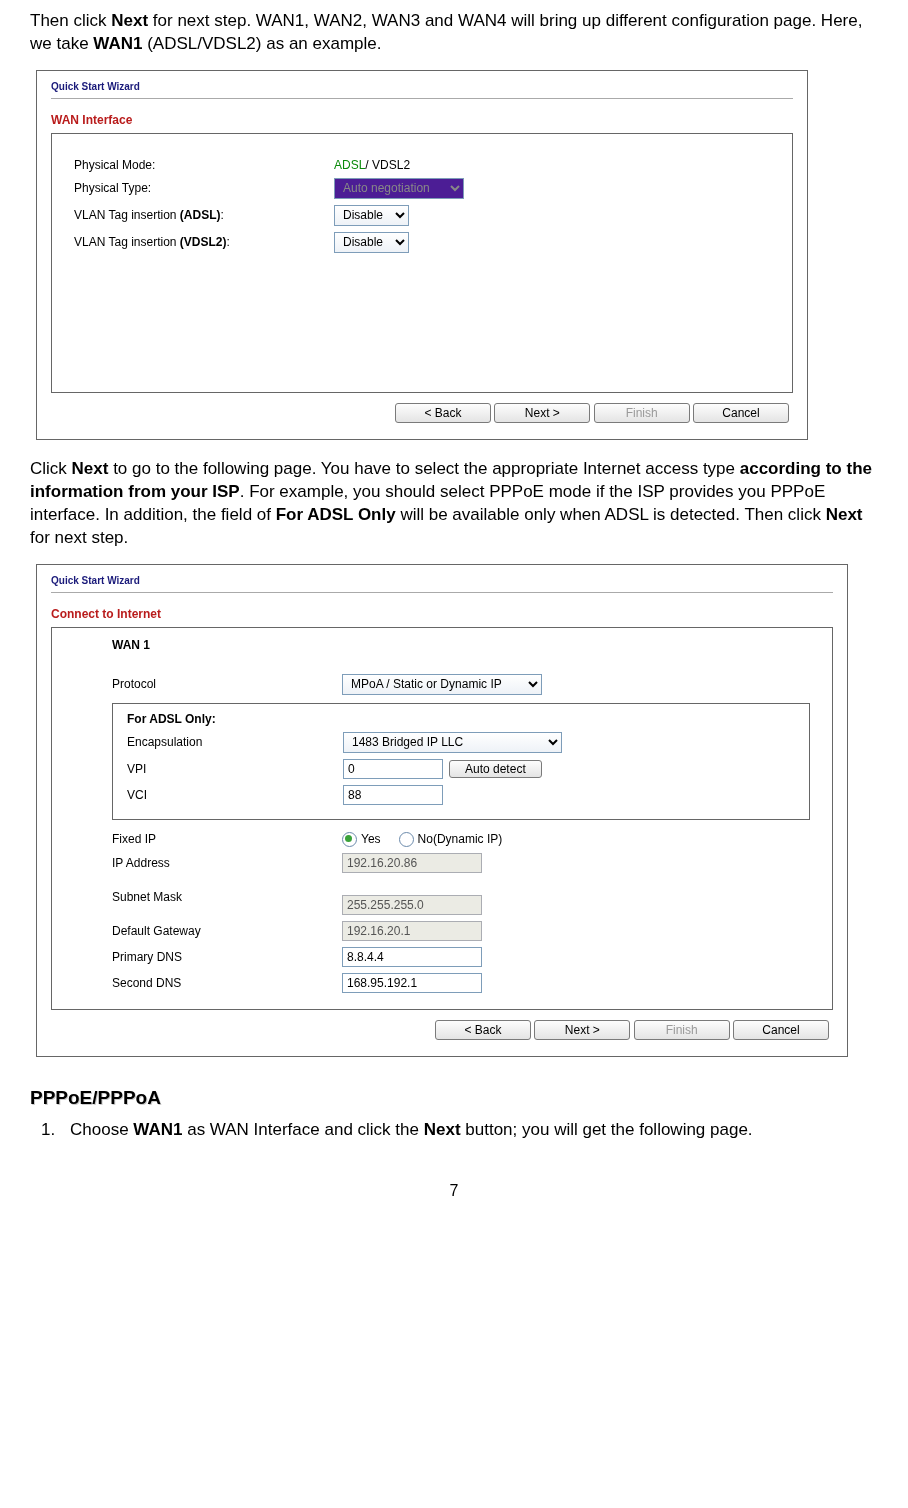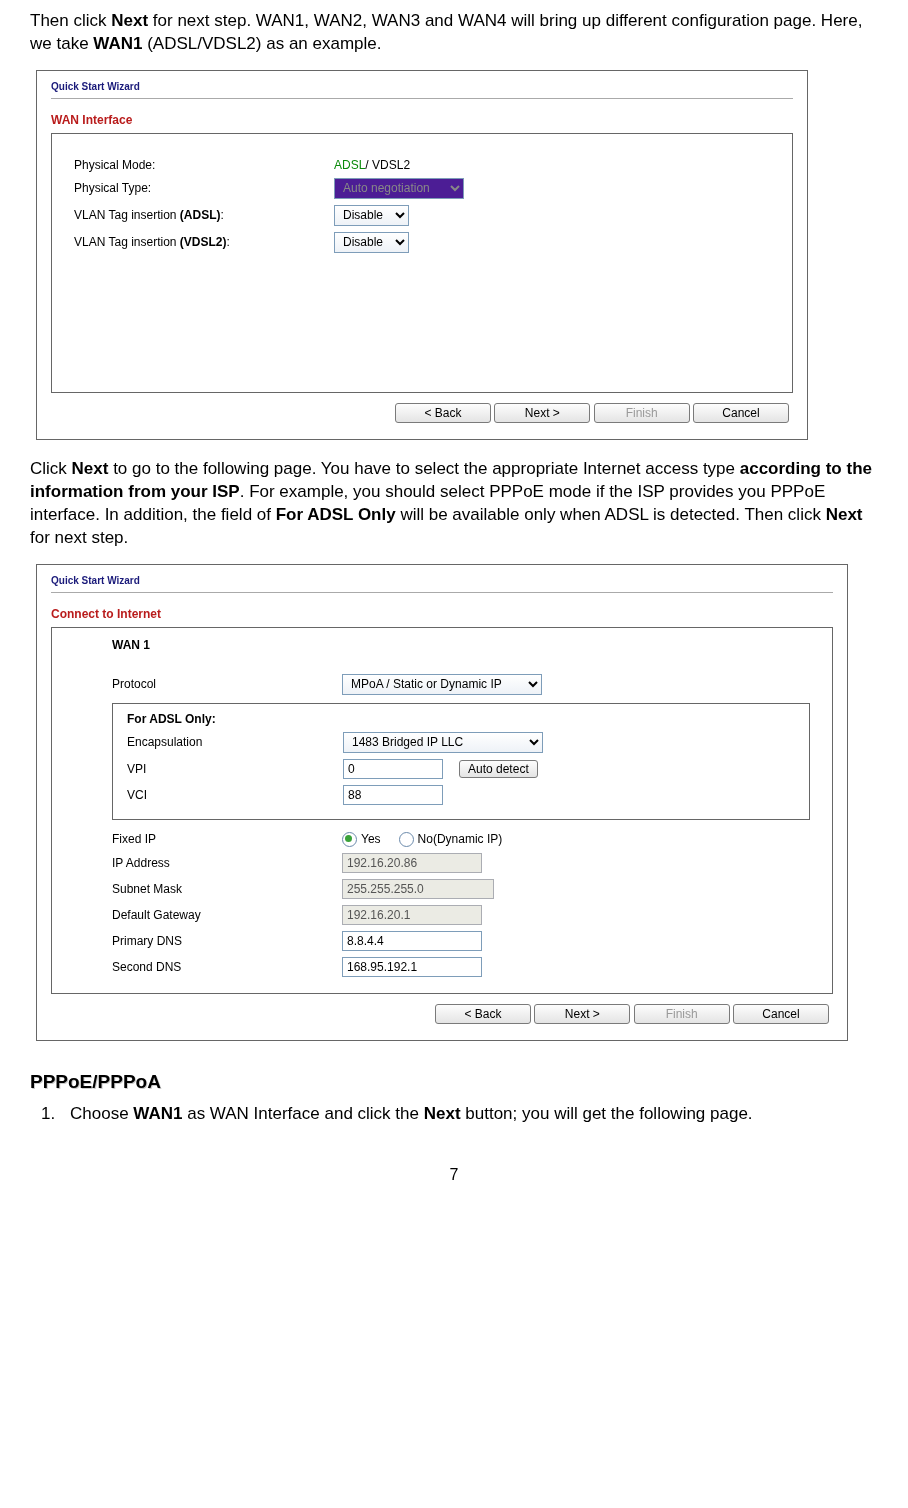--- a/index.html
+++ b/index.html
@@ -128,22 +128,22 @@
     content: "";
     position: absolute;
     left: 2px; top: 2px;
     width: 7px; height: 7px;
     border-radius: 50%;
     background: #3aa23a;
   }
   .autodetect-btn {
     display: inline-block;
     font-size: 12px;
-    padding: 1px 8px;
-    margin-left: 16px;
+    padding: 1px 15px;
+    margin-left: 6px;
     border: 1px solid #7a7a7a;
     border-radius: 3px;
     background: linear-gradient(#fdfdfd, #e4e4e4);
     text-align: center;
   }
   h3.section-heading {
     font-family: Arial, sans-serif;
     font-size: 19px;
     font-weight: bold;
     margin: 30px 0 10px 0;
@@ -220,21 +220,21 @@
         <div class="flabel2">Protocol</div>
         <select style="width:200px;">
           <option>MPoA / Static or Dynamic IP</option>
         </select>
       </div>
 
       <div class="inner-border">
         <div class="b" style="margin-bottom:6px;">For ADSL Only:</div>
         <div class="frow">
           <div style="width:216px;">Encapsulation</div>
-          <select style="width:200px;">
+          <select style="width:219px;">
             <option>1483 Bridged IP LLC</option>
           </select>
         </div>
         <div class="frow">
           <div style="width:216px;">VPI</div>
           <input type="text" style="width: 100px;" value="0">
           <span class="autodetect-btn">Auto detect</span>
         </div>
         <div class="frow">
           <div style="width:216px;">VCI</div>
@@ -248,21 +248,21 @@
         <span style="margin-right:18px;">Yes</span>
         <span class="radio"></span>
         <span>No(Dynamic IP)</span>
       </div>
       <div class="frow">
         <div class="flabel2">IP Address</div>
         <input type="text" class="disabled-field" style="width: 140px;" value="192.16.20.86">
       </div>
       <div class="frow">
         <div class="flabel2">Subnet Mask</div>
-        <input type="text" class="disabled-field" style="width: 152px;" value="255.255.255.0">
+        <input type="text" class="disabled-field" style="width: 140px; margin-top: 16px;" value="255.255.255.0">
       </div>
       <div class="frow">
         <div class="flabel2">Default Gateway</div>
         <input type="text" class="disabled-field" style="width: 140px;" value="192.16.20.1">
       </div>
       <div class="frow">
         <div class="flabel2">Primary DNS</div>
         <input type="text" style="width: 140px;" value="8.8.4.4">
       </div>
       <div class="frow">

